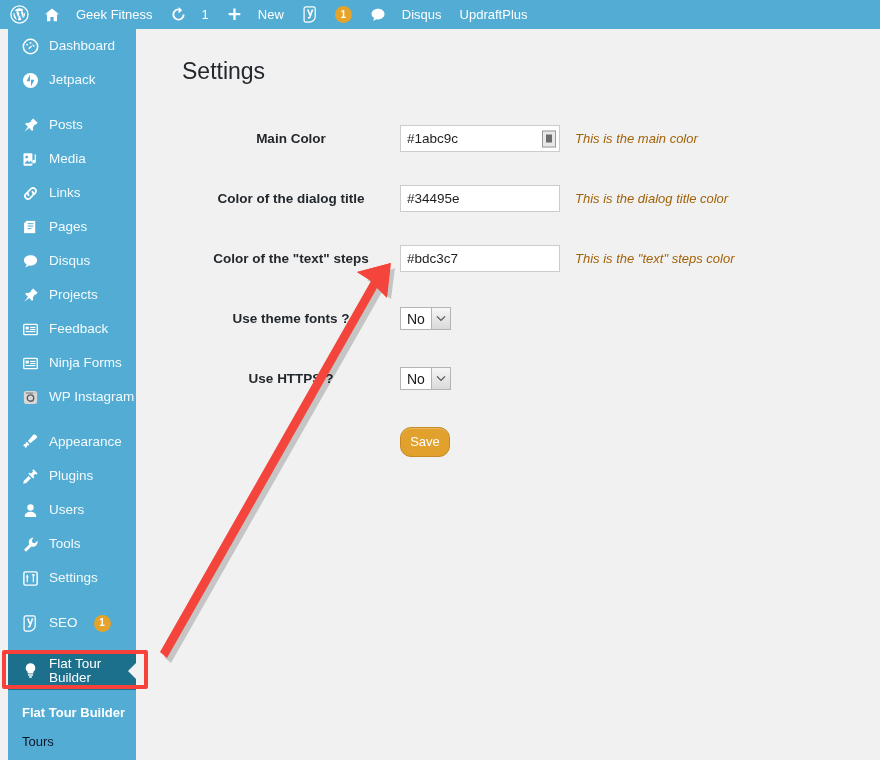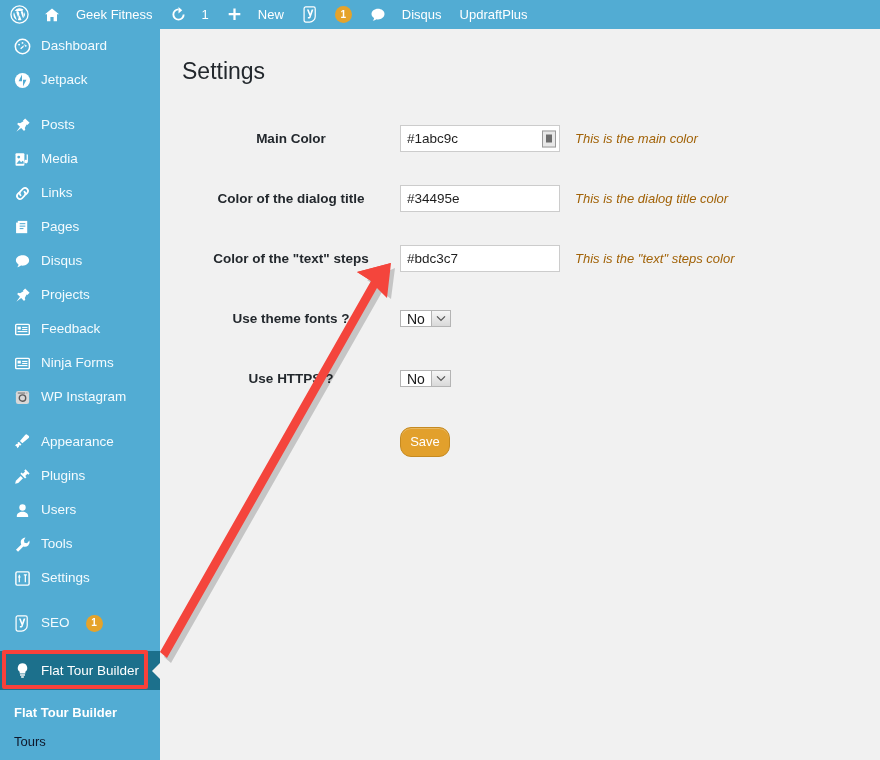--- a/index.html
+++ b/index.html
@@ -30,21 +30,21 @@
   .ab-icon svg { display:block; }
   .badge {
     display:inline-flex; align-items:center; justify-content:center;
     min-width:17px; height:17px; padding:0 4px;
     border-radius:9px; background:#e5a32a; color:#fff;
     font-size:10px; font-weight:bold; line-height:1;
   }
 
   
   #sidebar {
-    position:absolute; top:29px; left:0; width:160px; height:731px;
+    position:absolute; top:29px; left:8px; width:128px; height:731px;
     background:#52acd3; color:#fff;
     z-index:30;
   }
   .menu-item {
     display:flex; align-items:center; gap:9px;
     height:34px; padding-left:12px;
     color:#f4fbfe; font-size:13.5px;
     position:relative;
   }
   .menu-item .mi-icon { width:20px; display:flex; align-items:center; justify-content:center; flex:0 0 20px; }
@@ -110,21 +110,21 @@
   .picker-btn {
     position:absolute; right:4px; top:50%; transform:translateY(-50%);
     width:14px; height:17px;
     border:1px solid #9a9a9a; background:#e8e8e8;
     display:flex; align-items:center; justify-content:center;
   }
   .picker-btn i {
     display:block; width:6px; height:8px;
     background:#6d6d6d;
   }
-  .selwrap { display:inline-flex; height:17px; border:1px solid #b4b4b4; background:#fff; }
+  .selwrap { display:inline-flex; height:23px; border:1px solid #b4b4b4; background:#fff; }
   .selwrap .selval {
     display:flex; align-items:center;
     min-width:28px; padding:0 6px;
     font-size:14px; color:#1a1a1a;
   }
   .selwrap .selarrow {
     width:19px; display:flex; align-items:center; justify-content:center;
     background:linear-gradient(#f6f6f6,#d9d9d9);
     border-left:1px solid #b4b4b4;
   }

